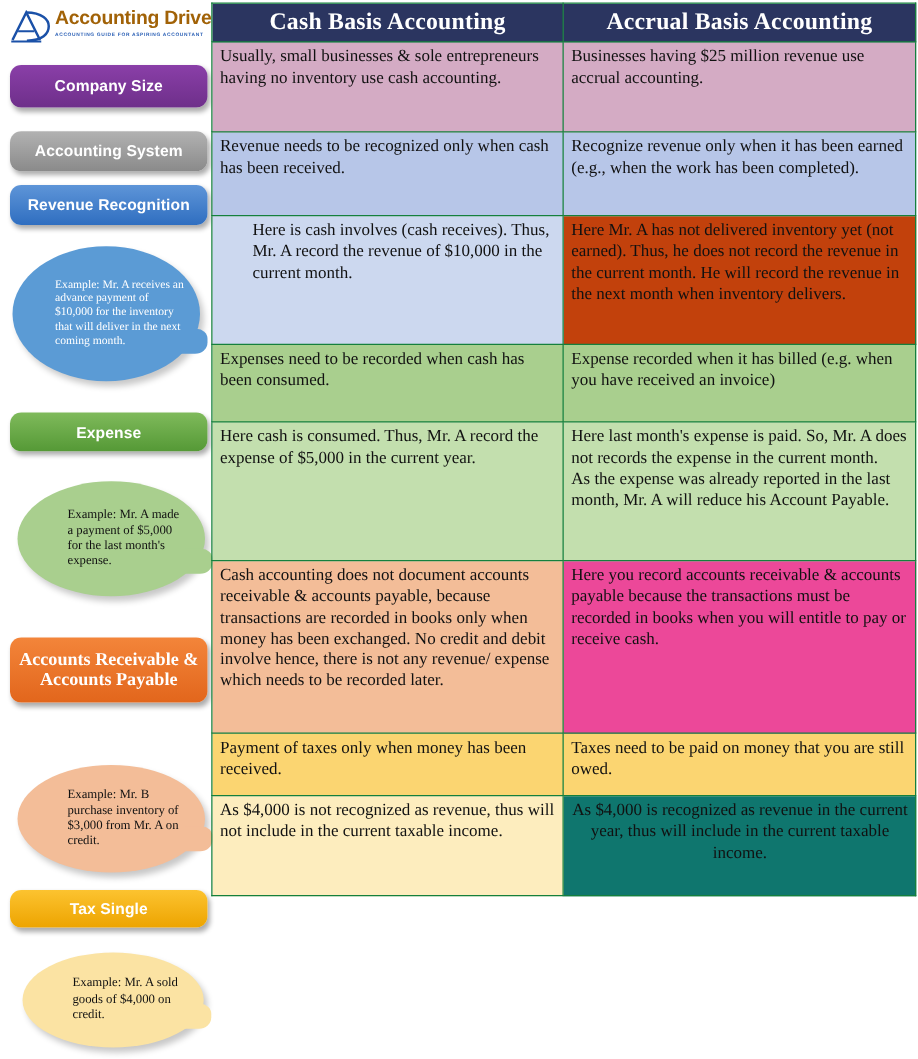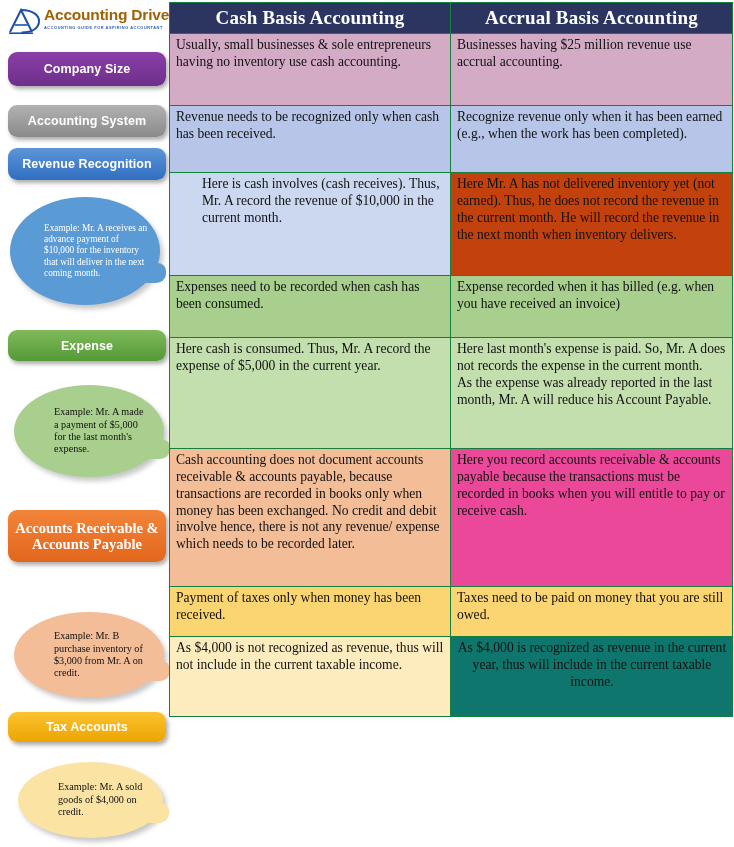--- a/index.html
+++ b/index.html
@@ -109,21 +109,21 @@
       <div class="pill sans" style="top: 148px; height: 32px; background: linear-gradient(rgb(94, 149, 216) 0%, rgb(47, 110, 192) 100%);">
         <span>Revenue Recognition</span>
       </div>
       <div class="pill sans" style="top: 330px; height: 31px; background: linear-gradient(rgb(127, 186, 91) 0%, rgb(85, 153, 54) 100%);">
         <span>Expense</span>
       </div>
       <div class="pill serif" style="top: 510px; height: 52px; background: linear-gradient(rgb(243, 133, 58) 0%, rgb(226, 102, 28) 100%);">
         <span>Accounts Receivable &amp; Accounts Payable</span>
       </div>
       <div class="pill sans" style="top: 712px; height: 30px; background: linear-gradient(rgb(252, 195, 48) 0%, rgb(237, 164, 0) 100%);">
-        <span>Tax Accounts</span>
+        <span>Tax Single</span>
       </div>
     </div>
 
   <div id="bubbles">
       <div class="bubble" style="left: 10px; top: 197px; width: 150px; height: 108px; background: rgb(91, 155, 213); padding-left: 34px; padding-right: 12px;">
         <div class="bubble-tail" style="background: rgb(91, 155, 213); right: -6px; bottom: 21.6px;"></div>
         <div class="bubble-txt" style="font-size: 9.3px; color: rgb(255, 255, 255);"><b>Example:</b><span> Mr. A receives an advance payment of $10,000 for the inventory that will deliver in the next coming month.</span></div>
       </div>
       <div class="bubble" style="left: 14px; top: 385px; width: 150px; height: 92px; background: rgb(169, 207, 142); padding-left: 40px; padding-right: 16px;">
         <div class="bubble-tail" style="background: rgb(169, 207, 142); right: -6px; bottom: 18.4px;"></div>

